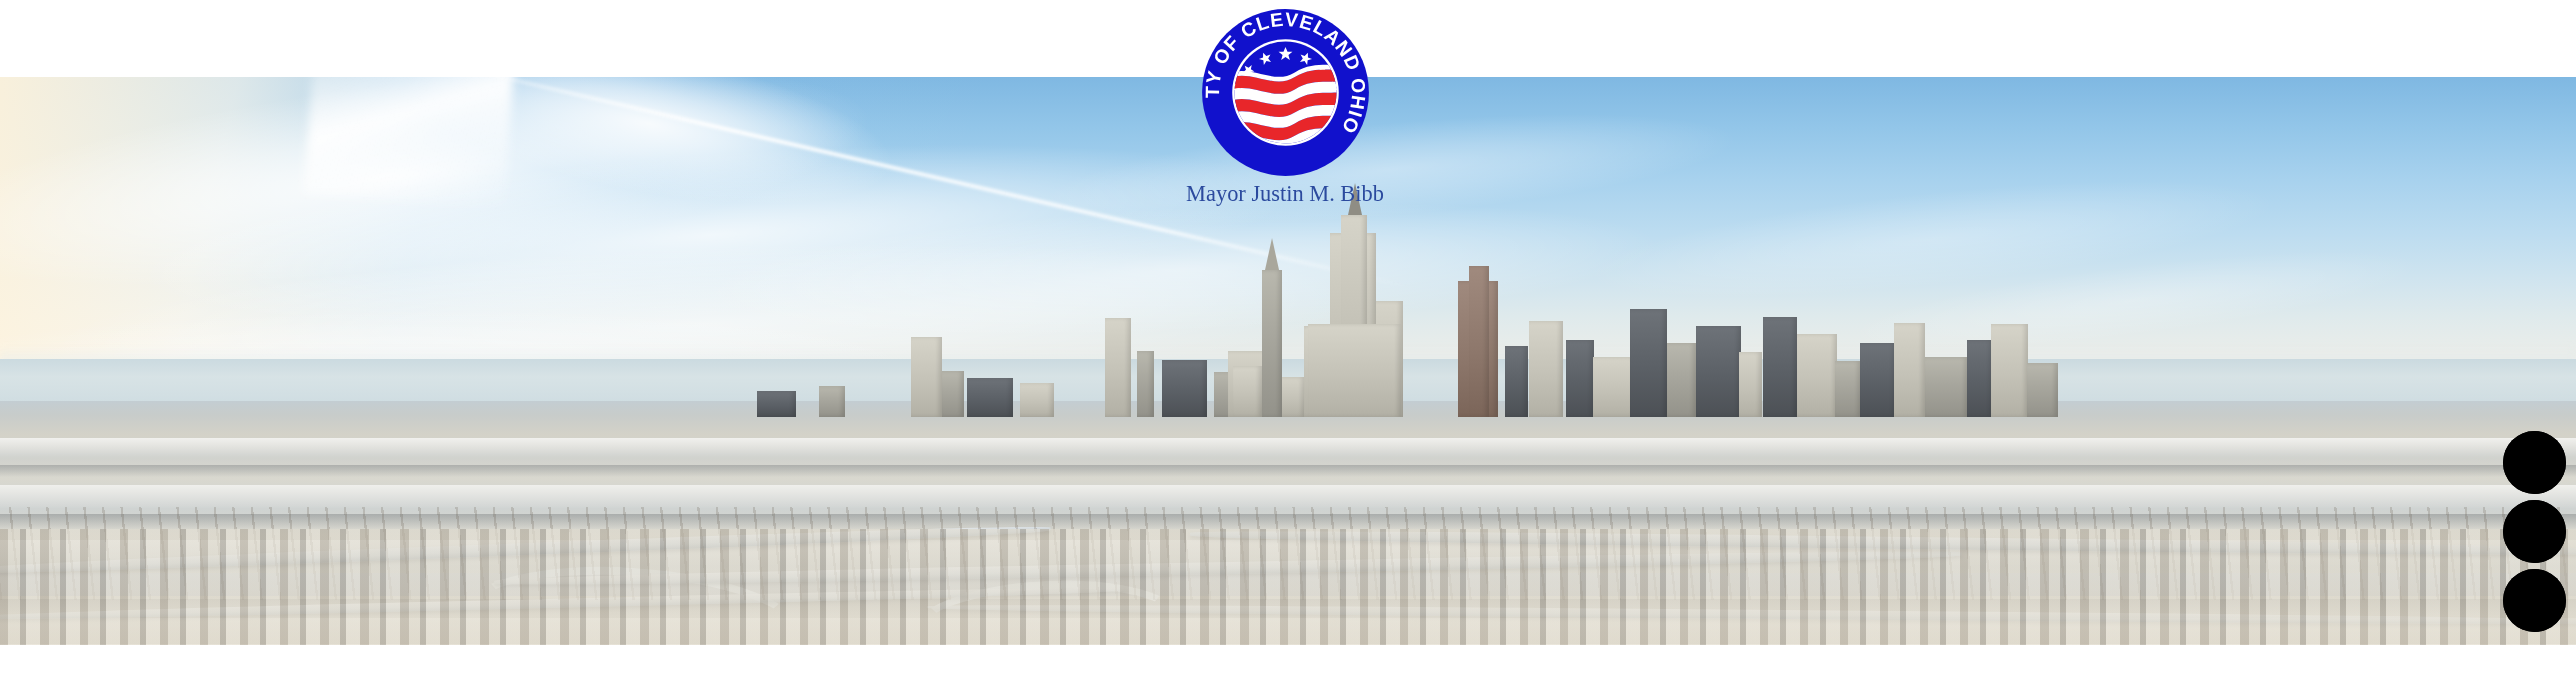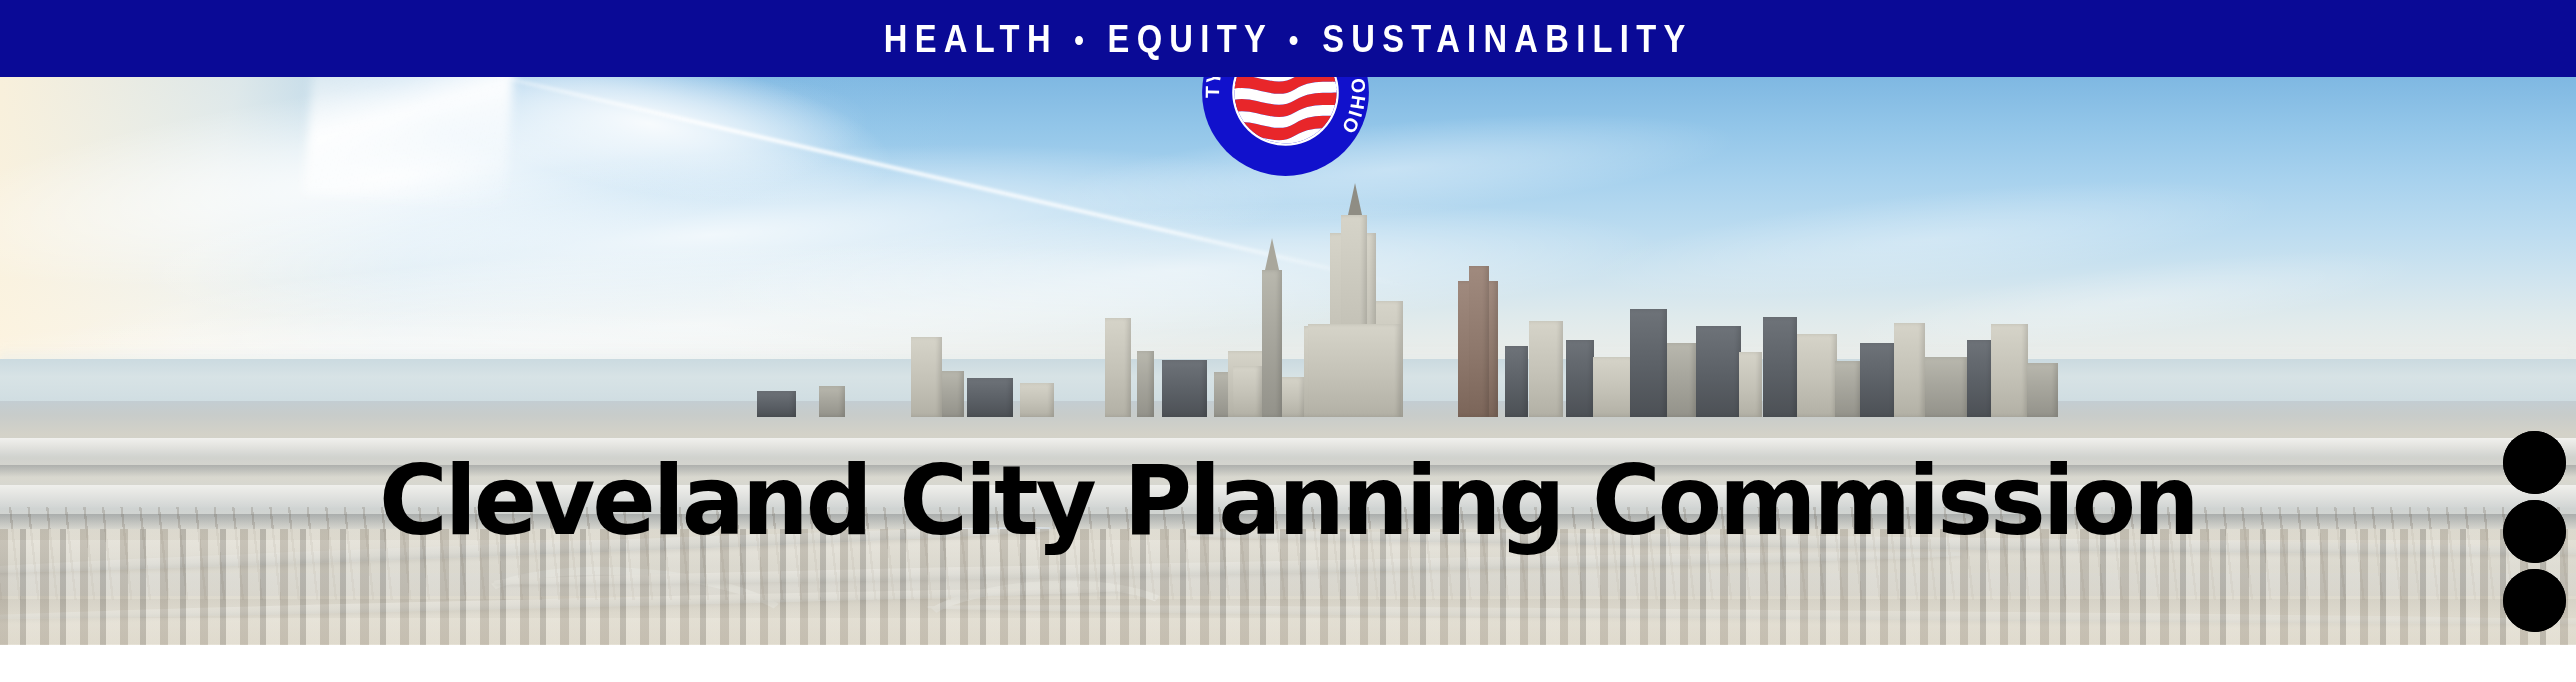--- a/index.html
+++ b/index.html
@@ -343,29 +343,20 @@
     height: 37px;
     background: #ffffff;
     z-index: 45;
   }
 </style>
 </head>
 <body>
 
 <div id="banner-root">
 
-  <div class="tagline-bar">
-    <div class="tagline-text">
-      <span>HEALTH</span>
-      <span class="tg-sep">•</span>
-      <span>EQUITY</span>
-      <span class="tg-sep">•</span>
-      <span>SUSTAINABILITY</span>
-    </div>
-  </div>
 
   <div class="photo">
 
     <div class="sky"></div>
     <div class="cloud c1"></div>
     <div class="cloud c2"></div>
     <div class="cloud c3"></div>
     <div class="cloud c4"></div>
     <div class="cloud c5"></div>
     <div class="cloud c6"></div>
@@ -500,25 +491,23 @@
             <path d="M34,186 C64,168 96,200 124,182 C150,166 172,176 192,170 L192,184 C172,190 150,180 124,196 C96,214 64,182 34,200 Z" fill="#e8262a"></path>
             <path d="M34,96 C64,78 96,110 124,92 C150,76 172,86 192,80 L192,74 C172,80 150,70 124,86 C96,104 64,72 34,90 Z" fill="#ffffff"></path>
             <path d="M34,112 C64,94 96,126 124,108 C150,92 172,102 192,96 L192,110 C172,116 150,106 124,122 C96,140 64,108 34,126 Z" fill="#ffffff"></path>
             <path d="M34,142 C64,124 96,156 124,138 C150,122 172,132 192,126 L192,140 C172,146 150,136 124,152 C96,170 64,138 34,156 Z" fill="#ffffff"></path>
             <path d="M34,172 C64,154 96,186 124,168 C150,152 172,162 192,156 L192,170 C172,176 150,166 124,182 C96,200 64,168 34,186 Z" fill="#ffffff"></path>
           </g>
         </g>
       </svg>
     </div>
 
+    <div class="seal-mayor">Mayor Justin M. Bibb</div>
   </div>
 
-  <div class="main-title">
-    <span>Cleveland City Planning Commission</span>
-  </div>
 
   <div class="social">
 
     <a class="social-icon">
       <svg viewBox="0 0 82 82" xmlns="http://www.w3.org/2000/svg">
         <defs>
           <mask id="ytmask">
             <rect x="0" y="0" width="82" height="82" fill="#fff"></rect>
             <rect x="19" y="27.5" width="44" height="28" rx="8" ry="8" fill="#000"></rect>
             <polygon points="36.5,34.5 36.5,48 50,41.2" fill="#fff"></polygon>

